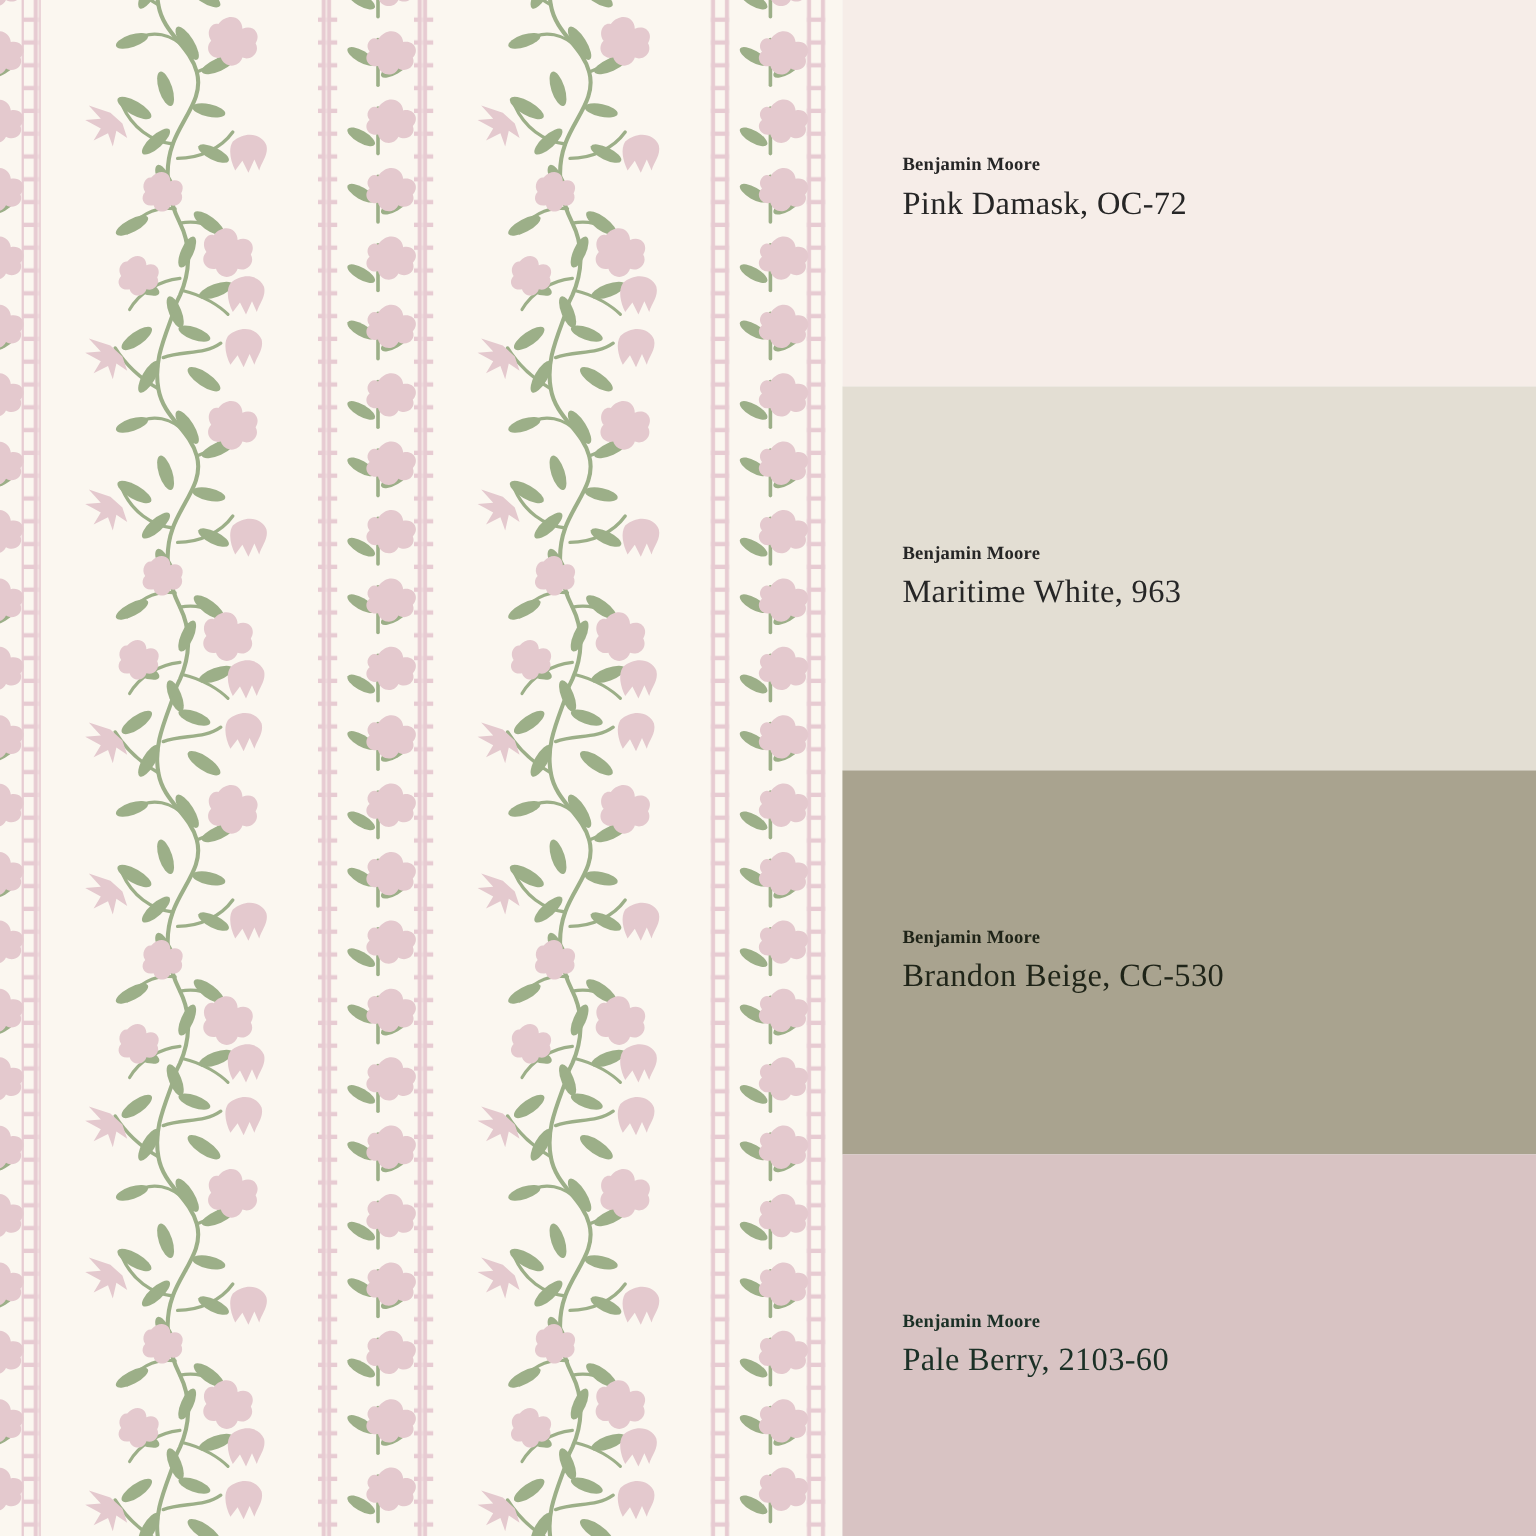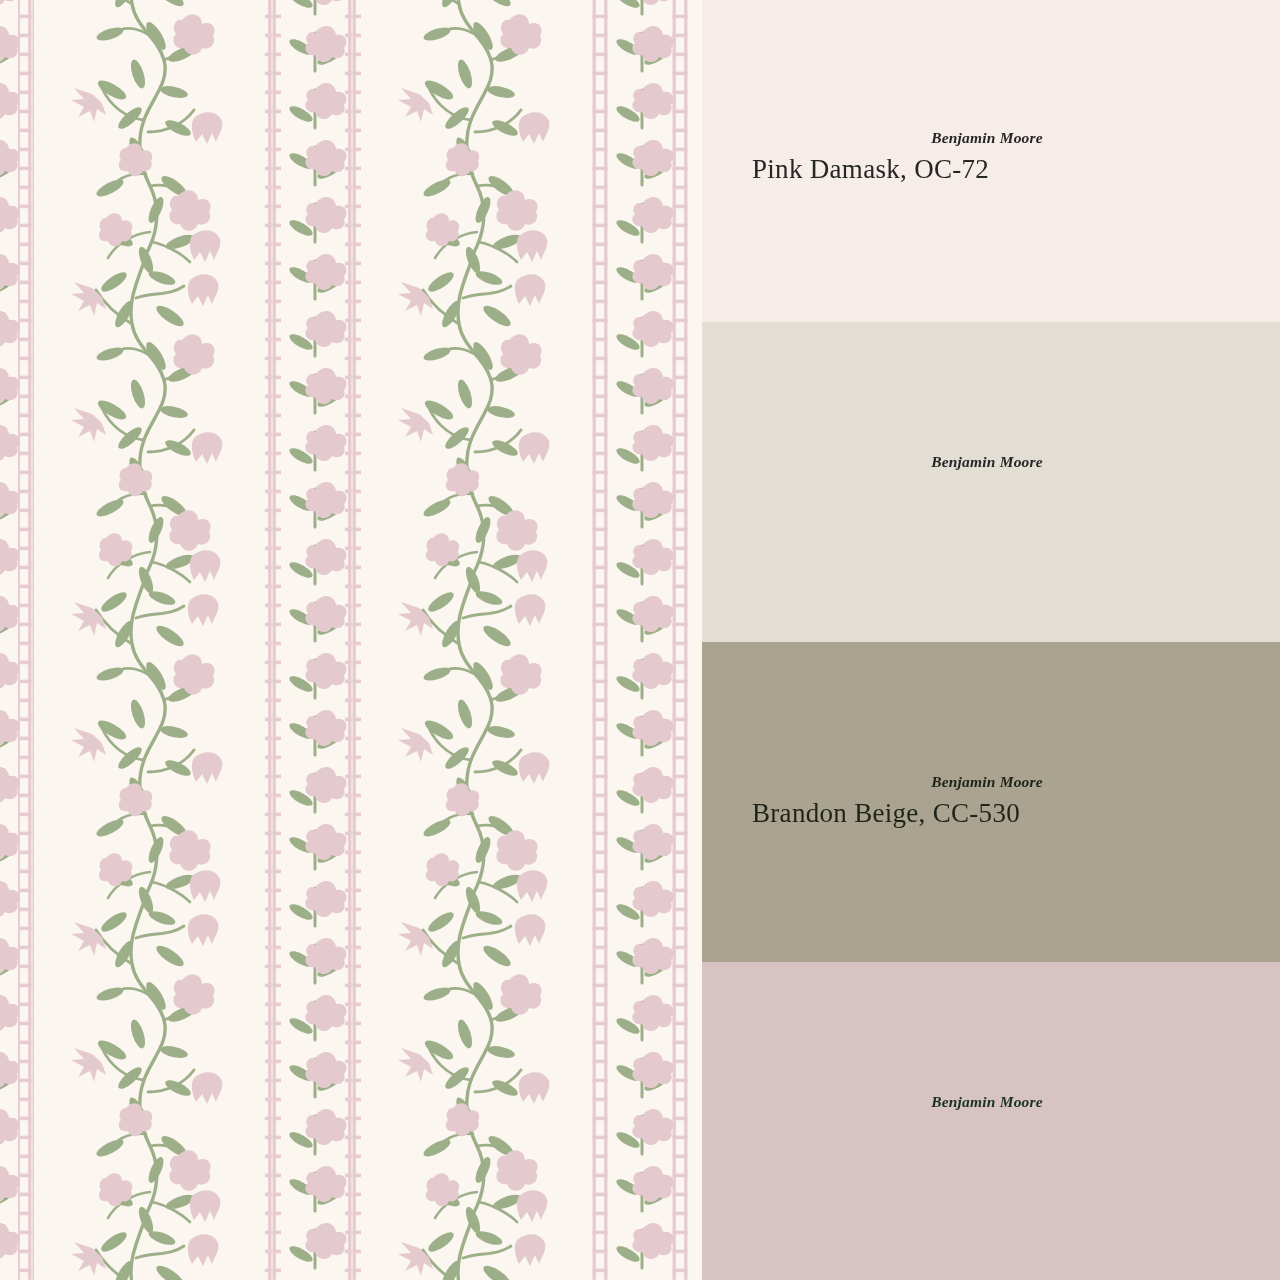--- a/index.html
+++ b/index.html
@@ -46,28 +46,26 @@
     position: relative;
     box-sizing: border-box;
     width: 100%;
   }
   .swatch-label {
     position: absolute;
     left: 50px;
     width: 470px;
   }
   .brand {
-    font-style: italic;
     font-weight: 700;
     font-size: 15.5px;
     letter-spacing: 0.2px;
     line-height: 1.25;
     margin: 0 0 7px 0;
     white-space: nowrap;
-    text-align: center;
   }
   .name {
     font-size: 27px;
     letter-spacing: 0.3px;
     line-height: 1.15;
     margin: 0;
     white-space: nowrap;
   }
 </style>
 </head>
@@ -240,30 +238,32 @@
     <div class="swatch" style="height: 322px; flex: 0 0 322px; background: rgb(246, 237, 232);">
       <div class="swatch-label" style="top: 128px; color: rgb(38, 38, 38);">
         <p class="brand">Benjamin Moore</p>
         <p class="name">Pink Damask, OC-72</p>
       </div>
     </div>
 
     <div class="swatch" style="height: 320px; flex: 0 0 320px; background: rgb(227, 222, 211);">
       <div class="swatch-label" style="top: 130px; color: rgb(38, 38, 38);">
         <p class="brand">Benjamin Moore</p>
+        <p class="name">Maritime White, 963</p>
       </div>
     </div>
 
     <div class="swatch" style="height: 320px; flex: 0 0 320px; background: rgb(169, 163, 143);">
       <div class="swatch-label" style="top: 130px; color: rgb(31, 36, 24);">
         <p class="brand">Benjamin Moore</p>
         <p class="name">Brandon Beige, CC-530</p>
       </div>
     </div>
 
     <div class="swatch" style="height: 318px; flex: 0 0 318px; background: rgb(216, 195, 195);">
       <div class="swatch-label" style="top: 130px; color: rgb(27, 48, 38);">
         <p class="brand">Benjamin Moore</p>
+        <p class="name">Pale Berry, 2103-60</p>
       </div>
     </div>
 
   </div>
 </div>
 
 </body></html>

